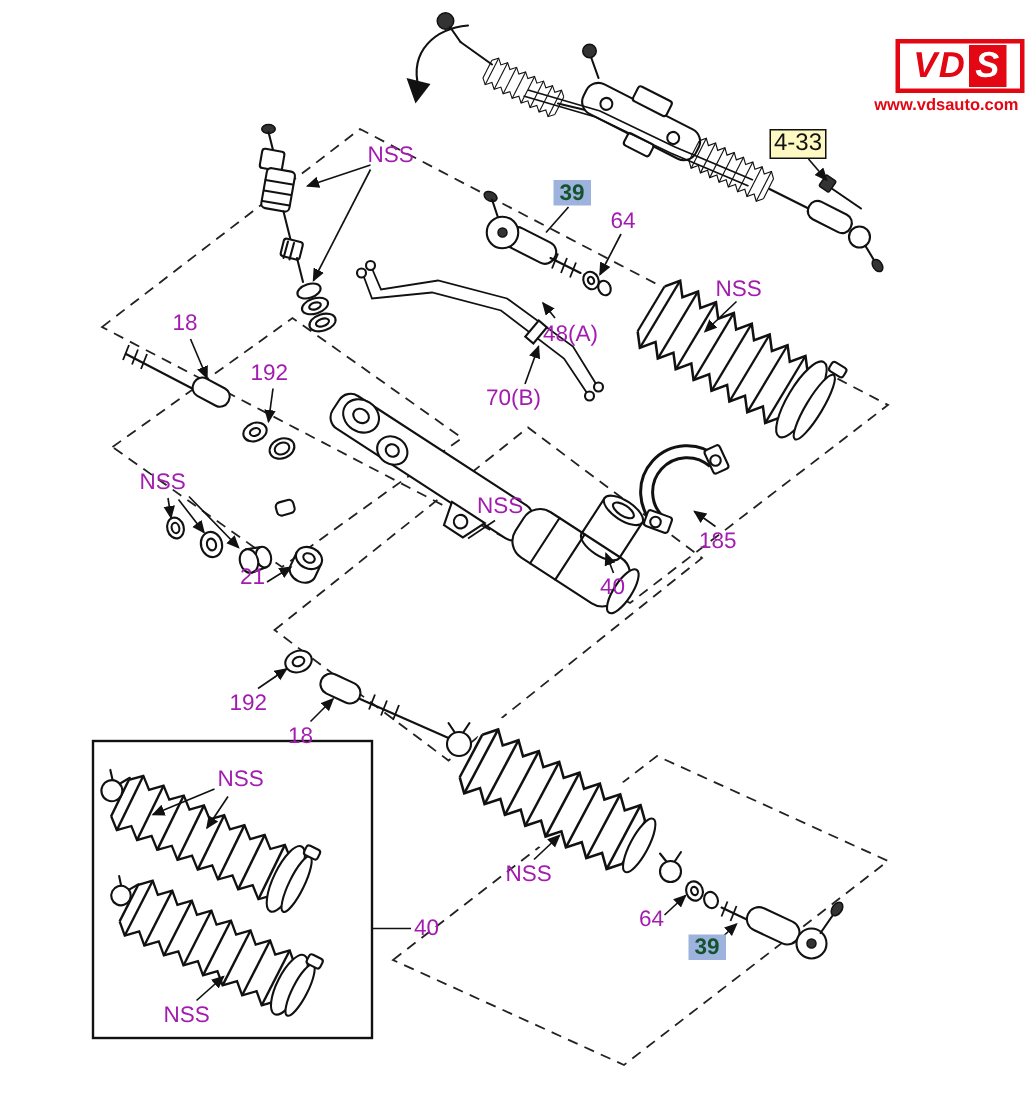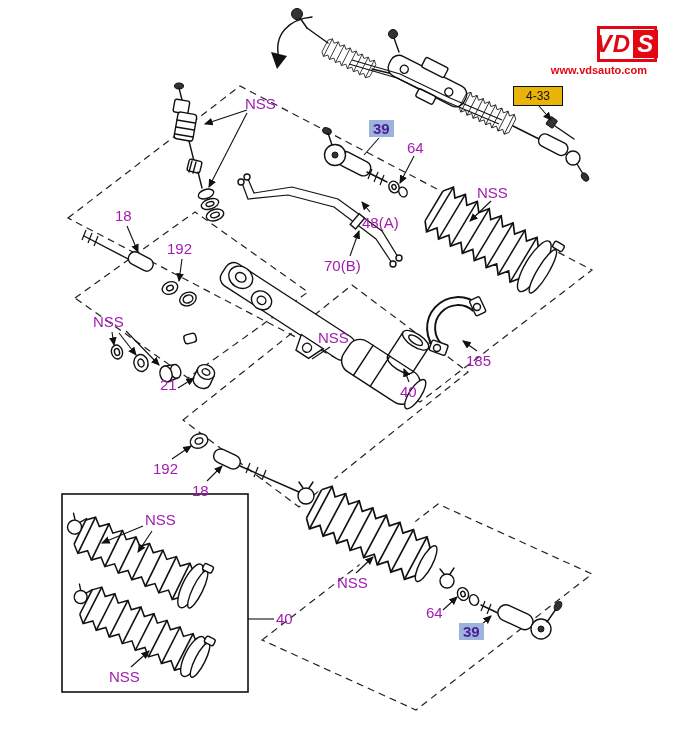--- a/index.html
+++ b/index.html
@@ -7,29 +7,29 @@
   body { width:686px; height:735px; font-family:"Liberation Sans", sans-serif; }
   .stage { position:relative; width:686px; height:735px; background:#fff; overflow:hidden; }
   .stage > svg { position:absolute; left:0; top:0; }
   .ln   { stroke:#111; fill:none; stroke-width:1.4; stroke-linecap:round; }
   .thin { stroke:#111; fill:none; stroke-width:1.2; }
   .pt   { stroke:#111; fill:#fff; stroke-width:1.4; }
   .dk   { stroke:#111; fill:#333; stroke-width:1; }
   .wh   { fill:#fff; stroke:none; }
   .callout { position:absolute; font-size:15px; color:#a21caf; white-space:nowrap; line-height:17px; }
   .chip { position:absolute; font-size:15px; font-weight:bold; line-height:17px;
-          color:#4c1d95; background:#9db3de; padding:0 4px; }
-  .refbox { position:absolute; font-size:12px; line-height:16px; color:#111;
-            border:1.6px solid #111; background:#eab308; padding:1px 12px; }
-  .logo { position:absolute; left:597px; top:26px; width:60px; height:36px;
+          color:#14532d; background:#9db3de; padding:0 4px; }
+  .refbox { position:absolute; font-size:16px; line-height:16px; color:#111;
+            border:1.6px solid #111; background:#fef9c3; padding:1px 2px; }
+  .logo { position:absolute; left:597px; top:26px; width:86px; height:36px;
           border:3px solid #e30613; background:#fff; display:flex; align-items:center;
           justify-content:center; font-weight:bold; font-style:italic; font-size:24px;
           color:#e30613; letter-spacing:1px; }
   .logo-accent { background:#e30613; color:#fff; padding:0 4px; margin-left:2px; }
-  .website { position:absolute; left:527px; top:64px; width:120px; text-align:right;
+  .website { position:absolute; left:559px; top:64px; width:120px; text-align:right;
              font-size:11px; font-weight:bold; color:#e30613; }
 </style>
 </head>
 <body>
 
 <div class="stage">
 
 <svg width="686" height="735" viewBox="0 0 686 735">
   <defs>
     <marker id="ah" markerWidth="9" markerHeight="9" refX="7" refY="3.5" orient="auto">

